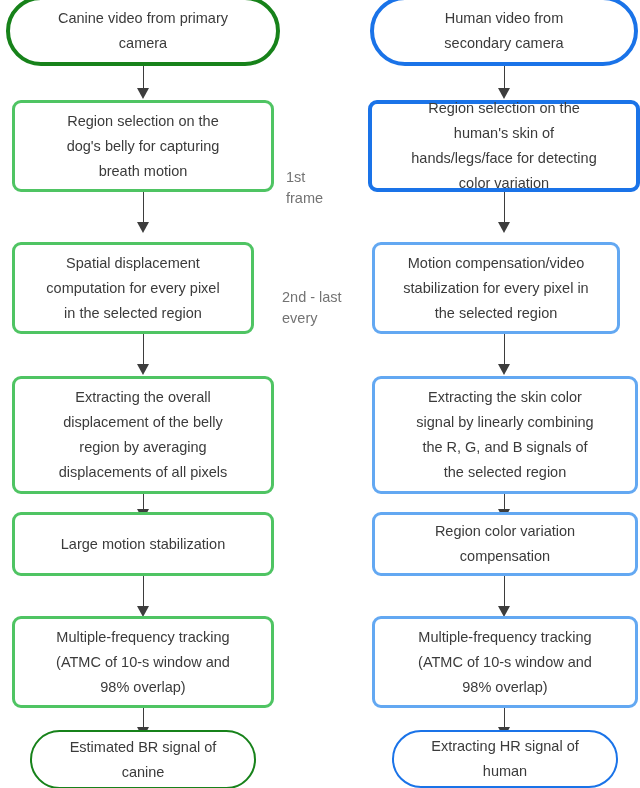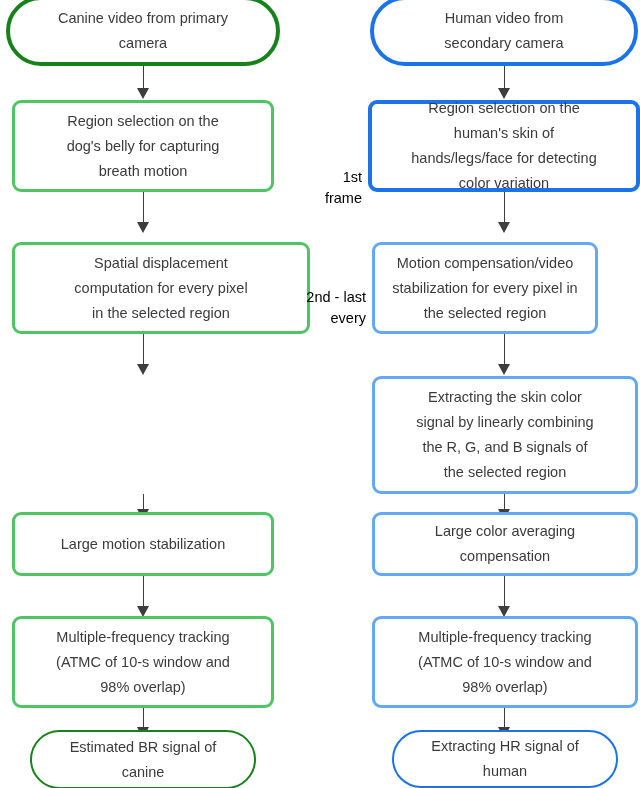--- a/index.html
+++ b/index.html
@@ -72,24 +72,24 @@
     width: 0;
     height: 0;
     border-left: 6.5px solid transparent;
     border-right: 6.5px solid transparent;
     border-top: 11px solid #3d3d3d;
   }
 
   
   .side-label {
     position: absolute;
-    text-align: right;
+    text-align: left;
     font-size: 14.5px;
     line-height: 21px;
-    color: #000000;
+    color: #737373;
     white-space: pre-line;
   }
 </style>
 </head>
 <body>
 
 <div id="canvas">
 
   <div class="node term b-green-dark bw-thick" style="left:6px; top:-4px; width:274px; height:70px;">Canine video from primary
 camera</div>
@@ -101,29 +101,33 @@
 
   <div class="node rect b-green-light bw-med" style="left:12px; top:100px; width:262px; height:92px;">Region selection on the
 dog's belly for capturing
 breath motion</div>
 
   <div class="arrow" style="left:137px; top:192px; height:42px;">
     <div class="shaft" style="height:32px;"></div>
     <div class="head" style="top:30px;"></div>
   </div>
 
-  <div class="node rect b-green-light bw-med" style="left:12px; top:242px; width:298px; height:92px;">Spatial displacement
+  <div class="node rect b-green-light bw-med" style="left:12px; top:242px; width:242px; height:92px;">Spatial displacement
 computation for every pixel
 in the selected region</div>
 
   <div class="arrow" style="left:137px; top:334px; height:42px;">
     <div class="shaft" style="height:32px;"></div>
     <div class="head" style="top:30px;"></div>
   </div>
 
+  <div class="node rect b-green-light bw-med" style="left:12px; top:376px; width:262px; height:118px;">Extracting the overall
+displacement of the belly
+region by averaging
+displacements of all pixels</div>
 
   <div class="arrow" style="left:137px; top:494px; height:26px;">
     <div class="shaft" style="height:17px;"></div>
     <div class="head" style="top:15px;"></div>
   </div>
 
   <div class="node rect b-green-light bw-med" style="left:12px; top:512px; width:262px; height:64px;">Large motion stabilization</div>
 
   <div class="arrow" style="left:137px; top:576px; height:42px;">
     <div class="shaft" style="height:32px;"></div>
@@ -159,40 +163,40 @@
   <div class="node rect b-blue-dark bw-thick" style="left:368px; top:100px; width:272px; height:92px;">Region selection on the
 human's skin of
 hands/legs/face for detecting
 color variation</div>
 
   <div class="arrow" style="left:498px; top:192px; height:42px;">
     <div class="shaft" style="height:32px;"></div>
     <div class="head" style="top:30px;"></div>
   </div>
 
-  <div class="node rect b-blue-light bw-med" style="left:372px; top:242px; width:226px; height:92px;">Motion compensation/video
+  <div class="node rect b-blue-light bw-med" style="left:372px; top:242px; width:248px; height:92px;">Motion compensation/video
 stabilization for every pixel in
 the selected region</div>
 
   <div class="arrow" style="left:498px; top:334px; height:42px;">
     <div class="shaft" style="height:32px;"></div>
     <div class="head" style="top:30px;"></div>
   </div>
 
   <div class="node rect b-blue-light bw-med" style="left:372px; top:376px; width:266px; height:118px;">Extracting the skin color
 signal by linearly combining
 the R, G, and B signals of
 the selected region</div>
 
   <div class="arrow" style="left:498px; top:494px; height:26px;">
     <div class="shaft" style="height:17px;"></div>
     <div class="head" style="top:15px;"></div>
   </div>
 
-  <div class="node rect b-blue-light bw-med" style="left:372px; top:512px; width:266px; height:64px;">Large color averaging
+  <div class="node rect b-blue-light bw-med" style="left:372px; top:512px; width:266px; height:64px;">Region color variation
 compensation</div>
 
   <div class="arrow" style="left:498px; top:576px; height:42px;">
     <div class="shaft" style="height:32px;"></div>
     <div class="head" style="top:30px;"></div>
   </div>
 
   <div class="node rect b-blue-light bw-med" style="left:372px; top:616px; width:266px; height:92px;">Multiple-frequency tracking
 (ATMC of 10-s window and
 98% overlap)</div>

